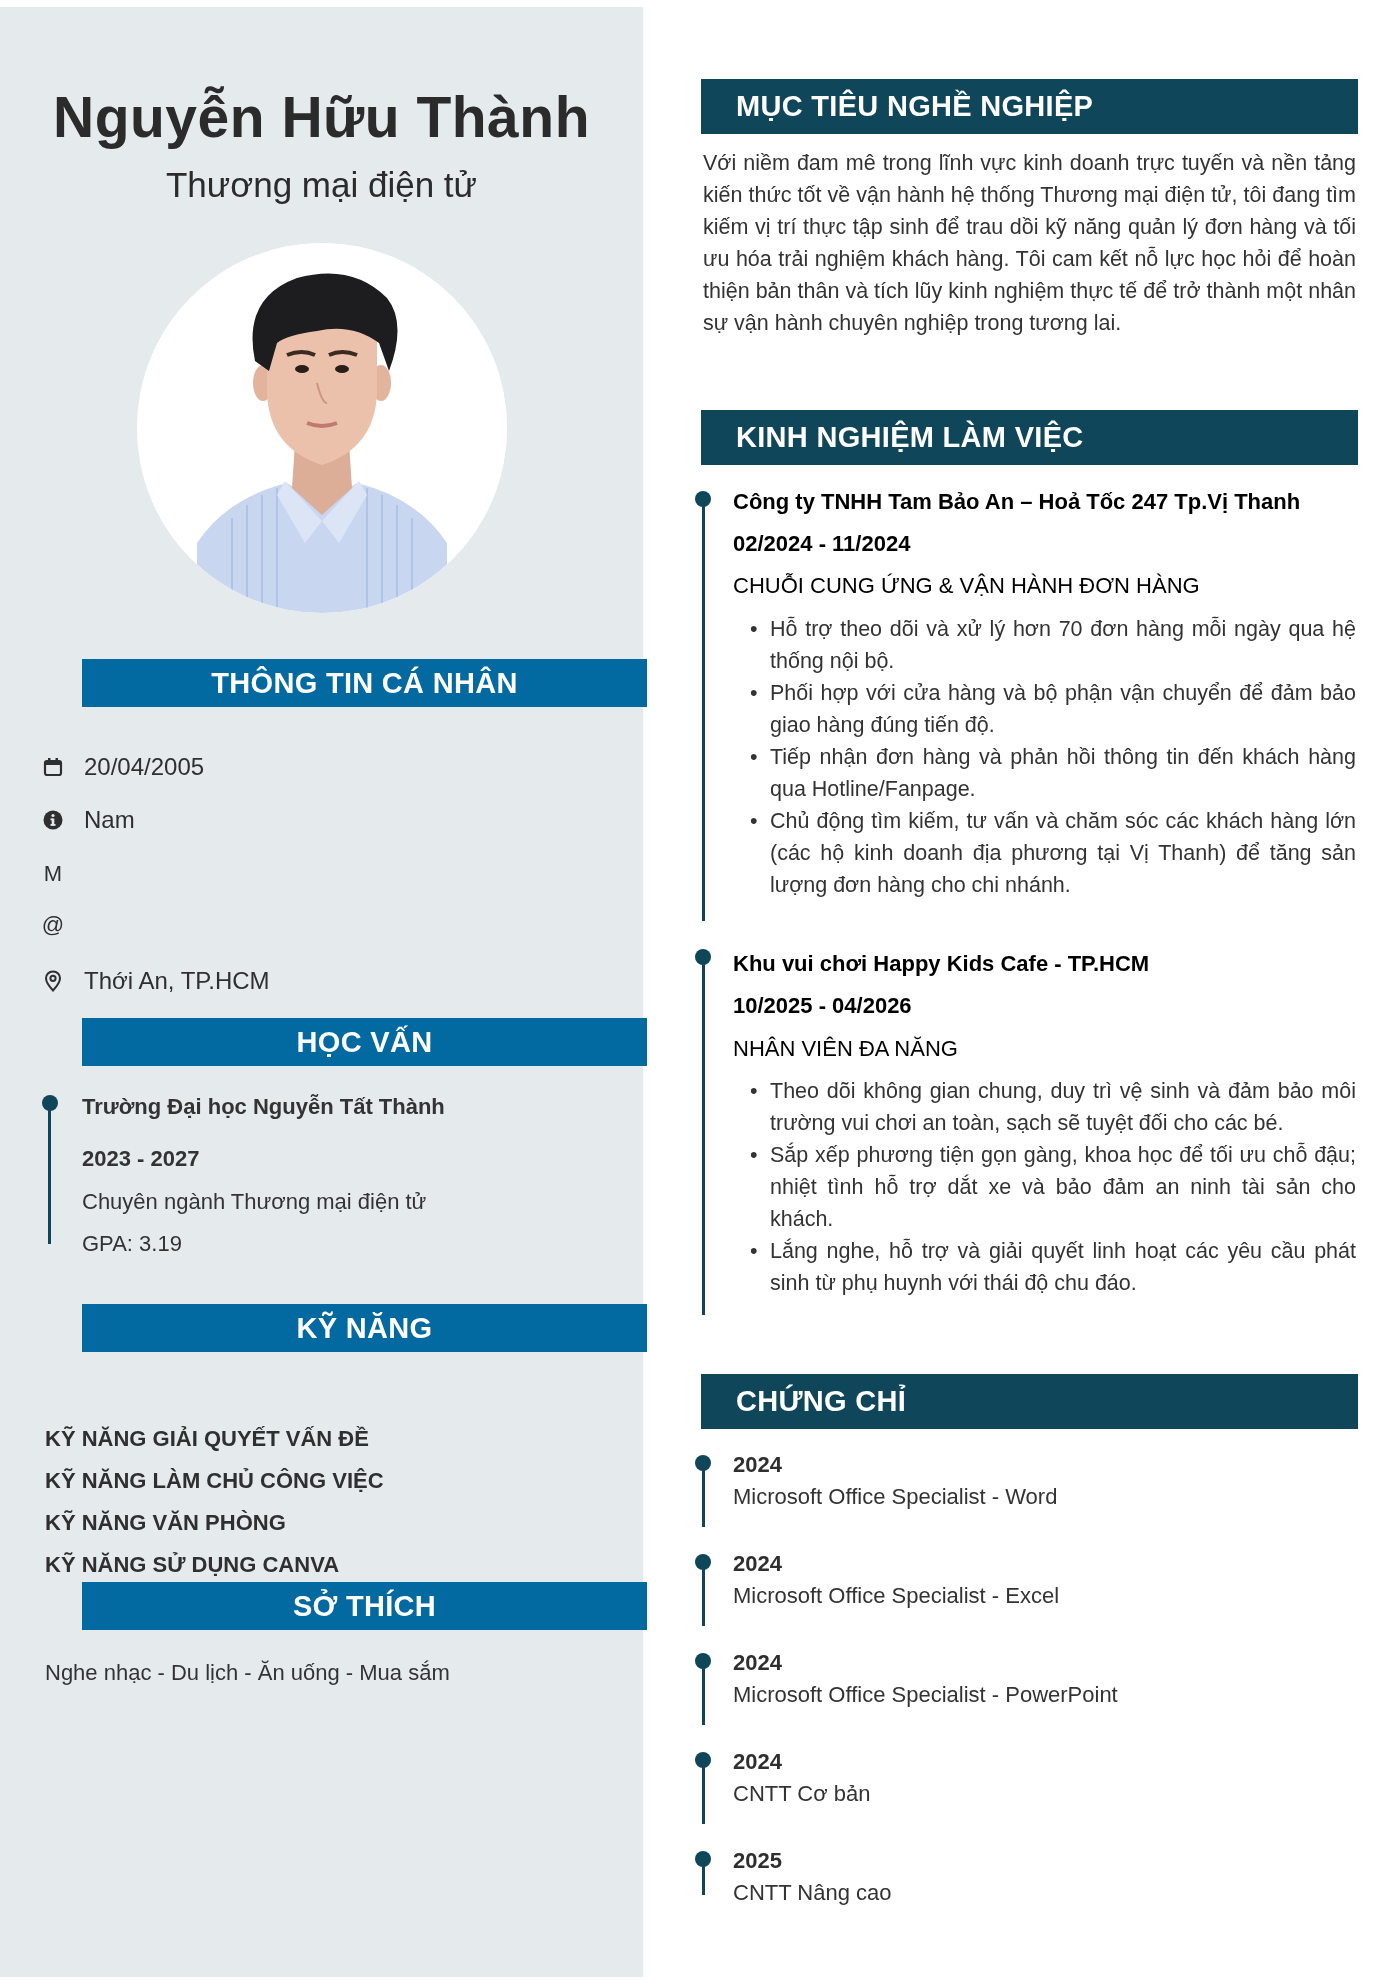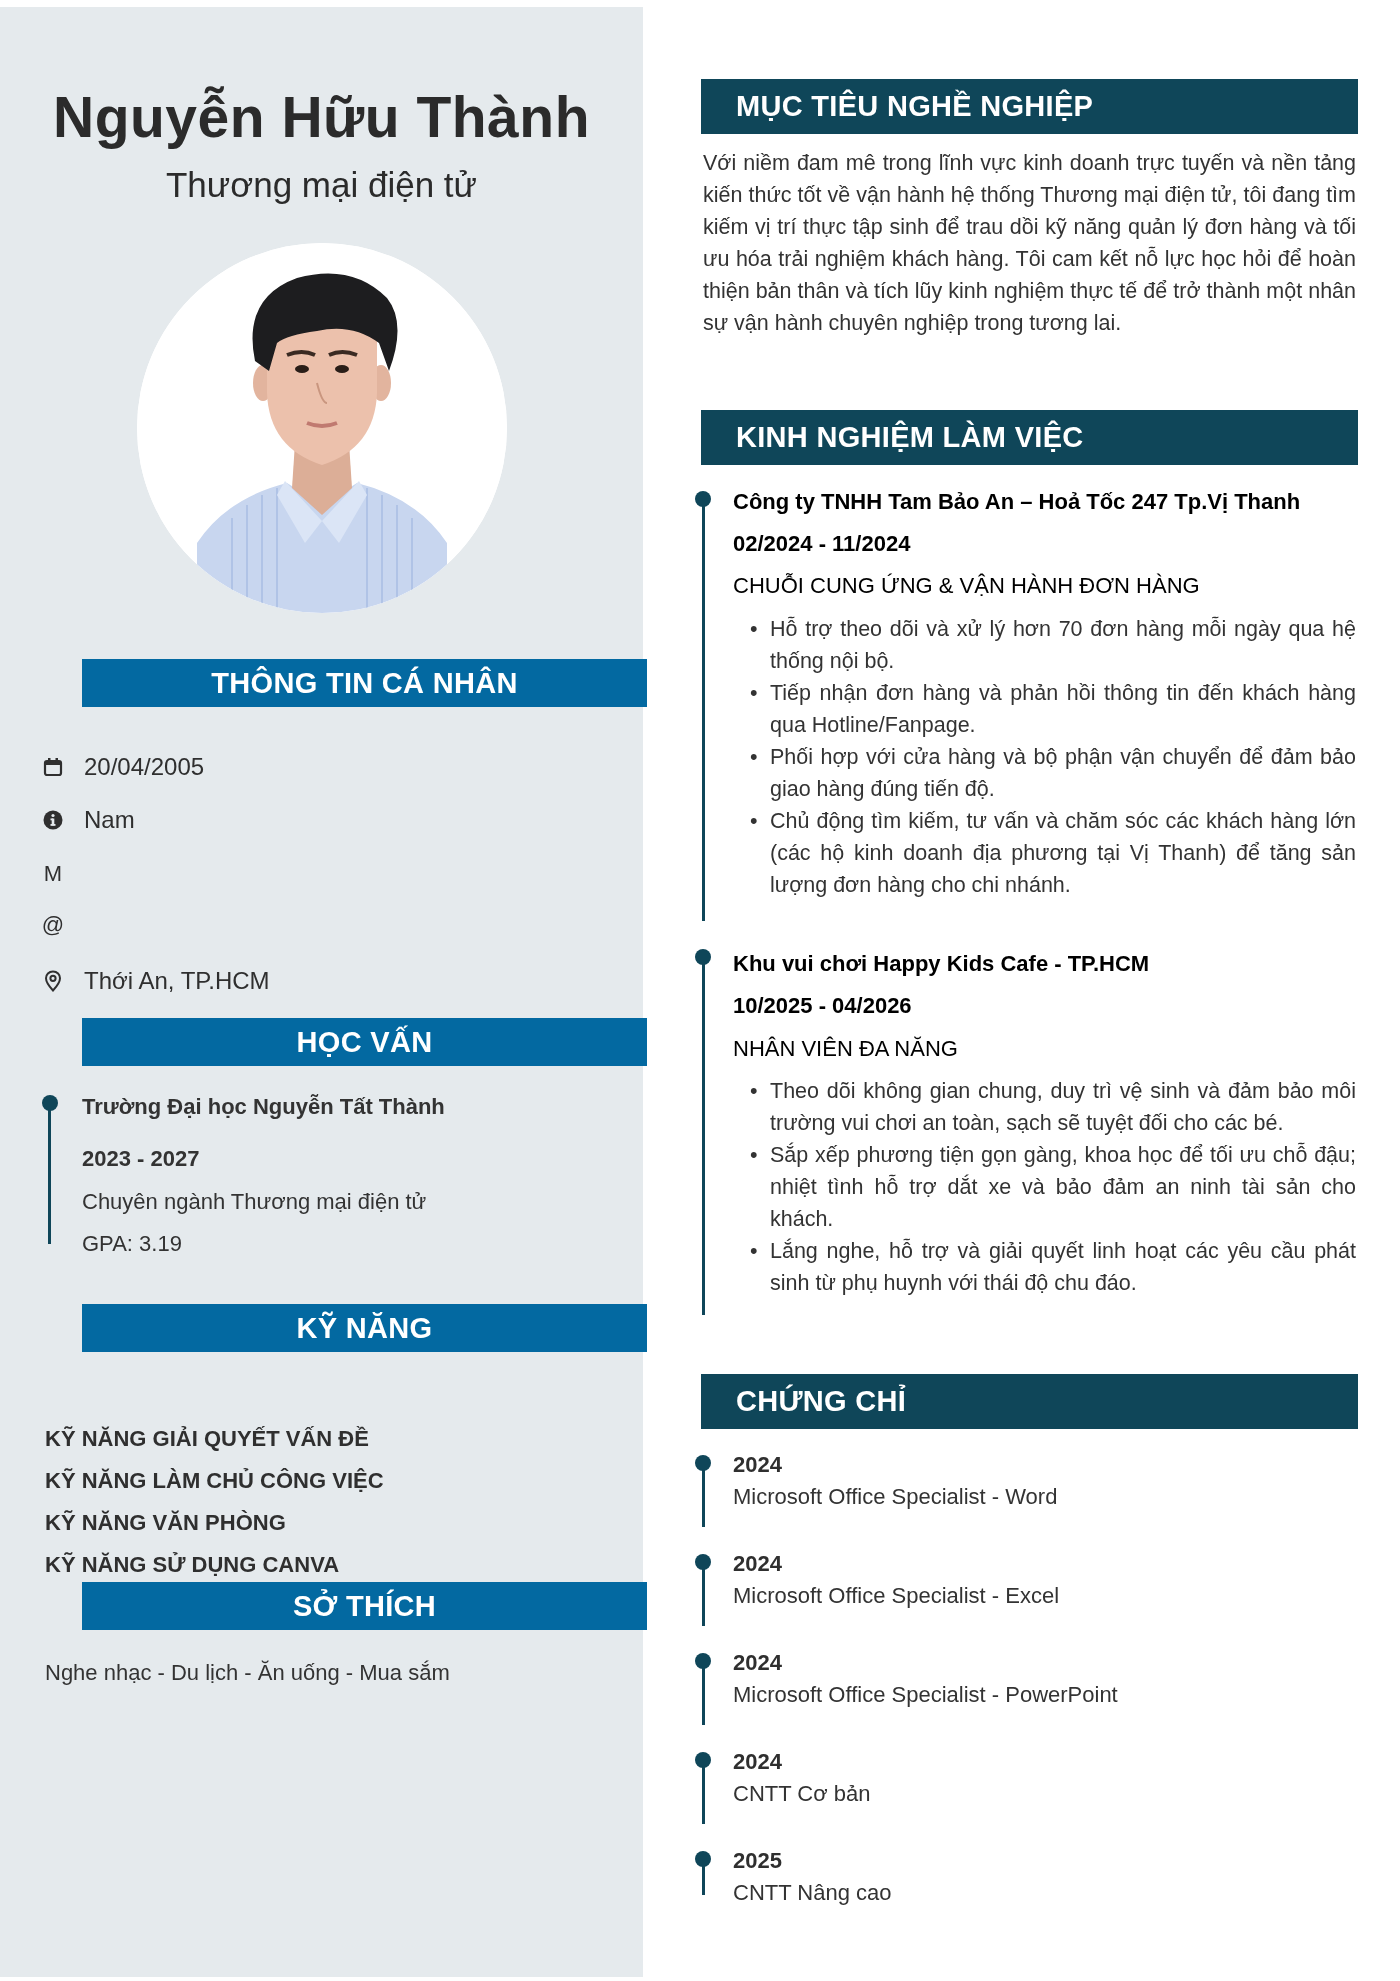--- a/index.html
+++ b/index.html
@@ -155,22 +155,22 @@
 
 <div class="sec-right" style="top:410px;">KINH NGHIỆM LÀM VIỆC</div>
 
 <div class="tl-dot" style="left:695px; top:491px;"></div>
 <div class="tl-line" style="left:702px; top:499px; height:422px;"></div>
 <div class="job-line bold" style="top:489px;">Công ty TNHH Tam Bảo An – Hoả Tốc 247 Tp.Vị Thanh</div>
 <div class="job-line bold" style="top:531px;">02/2024  -  11/2024</div>
 <div class="job-line" style="top:573px;">CHUỖI CUNG ỨNG &amp; VẬN HÀNH ĐƠN HÀNG</div>
 <ul class="bullets" style="top:613px;">
   <li>Hỗ trợ theo dõi và xử lý hơn 70 đơn hàng mỗi ngày qua hệ thống nội bộ.</li>
+  <li>Phối hợp với cửa hàng và bộ phận vận chuyển để đảm bảo giao hàng đúng tiến độ.</li>
   <li>Tiếp nhận đơn hàng và phản hồi thông tin đến khách hàng qua Hotline/Fanpage.</li>
-  <li>Phối hợp với cửa hàng và bộ phận vận chuyển để đảm bảo giao hàng đúng tiến độ.</li>
   <li>Chủ động tìm kiếm, tư vấn và chăm sóc các khách hàng lớn (các hộ kinh doanh địa phương tại Vị Thanh) để tăng sản lượng đơn hàng cho chi nhánh.</li>
 </ul>
 
 <div class="tl-dot" style="left:695px; top:949px;"></div>
 <div class="tl-line" style="left:702px; top:957px; height:358px;"></div>
 <div class="job-line bold" style="top:951px;">Khu vui chơi Happy Kids Cafe - TP.HCM</div>
 <div class="job-line bold" style="top:993px;">10/2025  -  04/2026</div>
 <div class="job-line" style="top:1036px;">NHÂN VIÊN ĐA NĂNG</div>
 <ul class="bullets" style="top:1075px;">
   <li>Theo dõi không gian chung, duy trì vệ sinh và đảm bảo môi trường vui chơi an toàn, sạch sẽ tuyệt đối cho các bé.</li>

